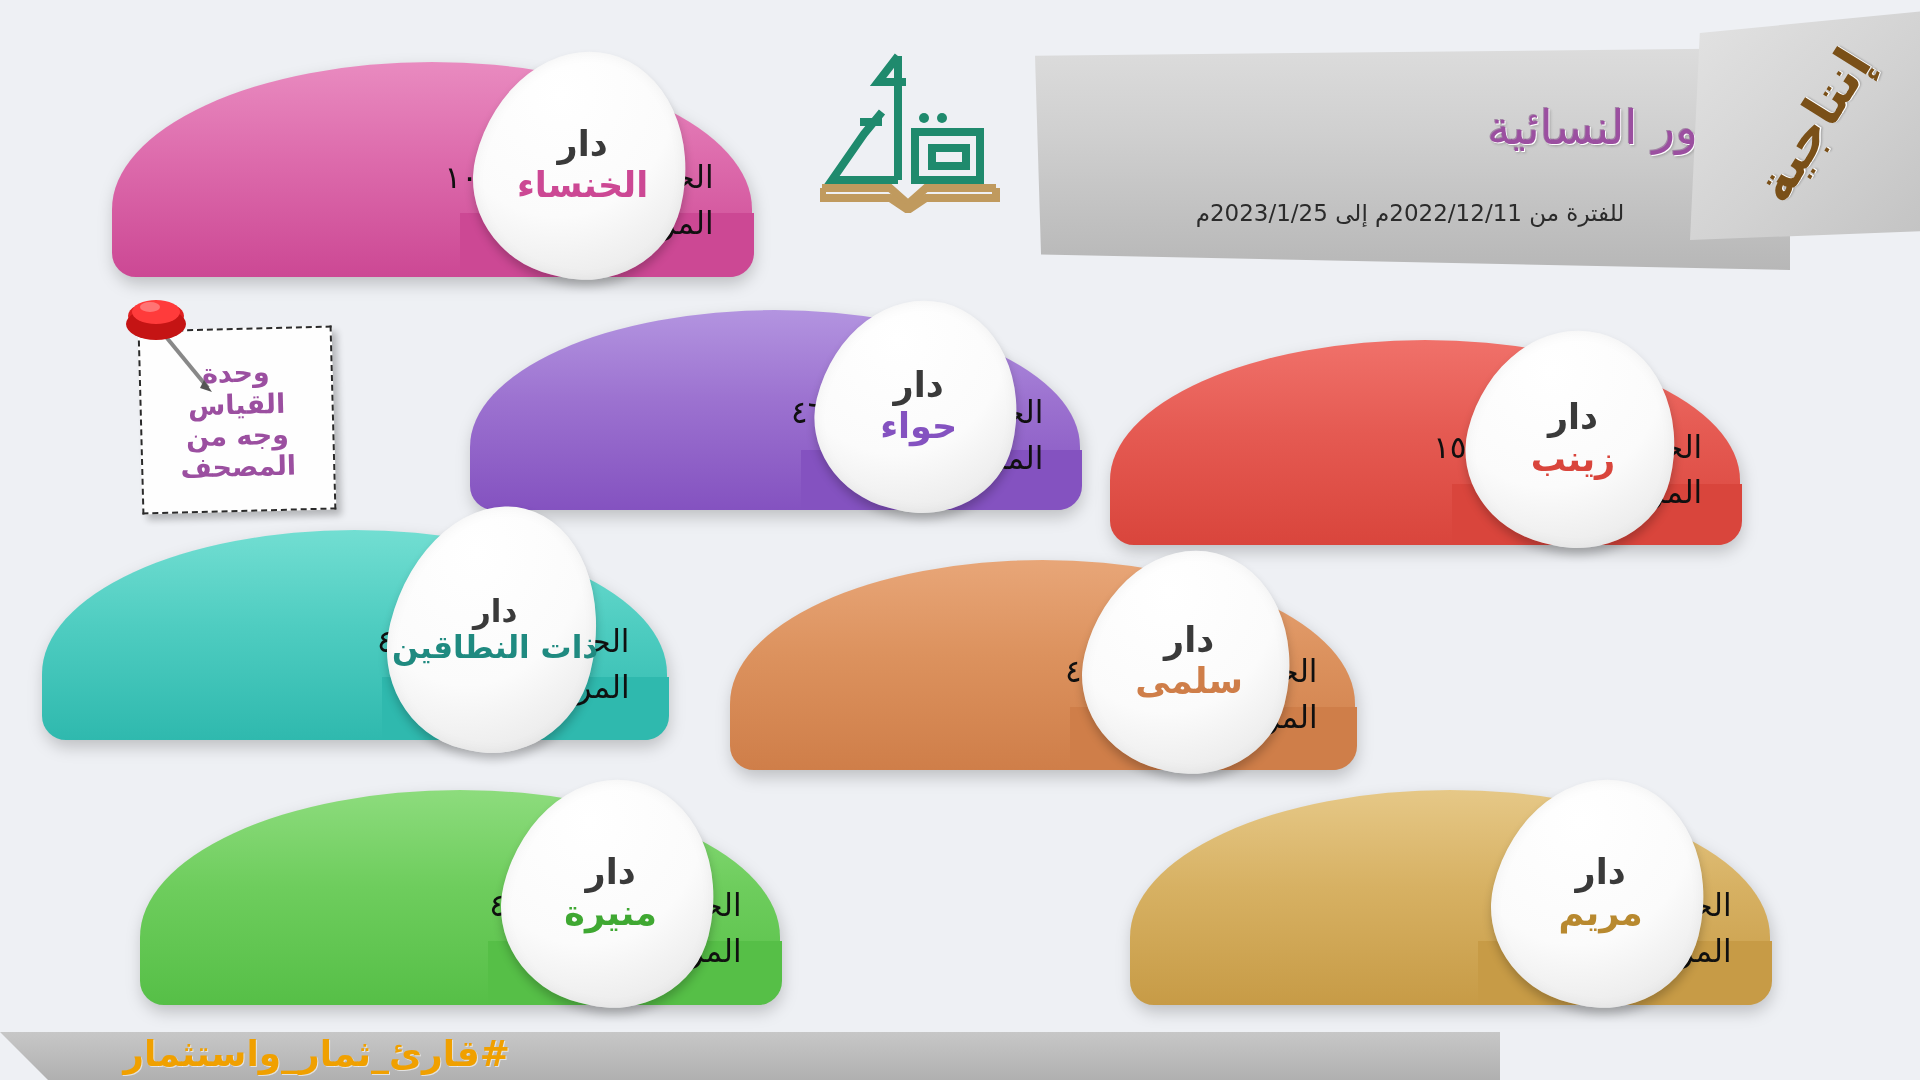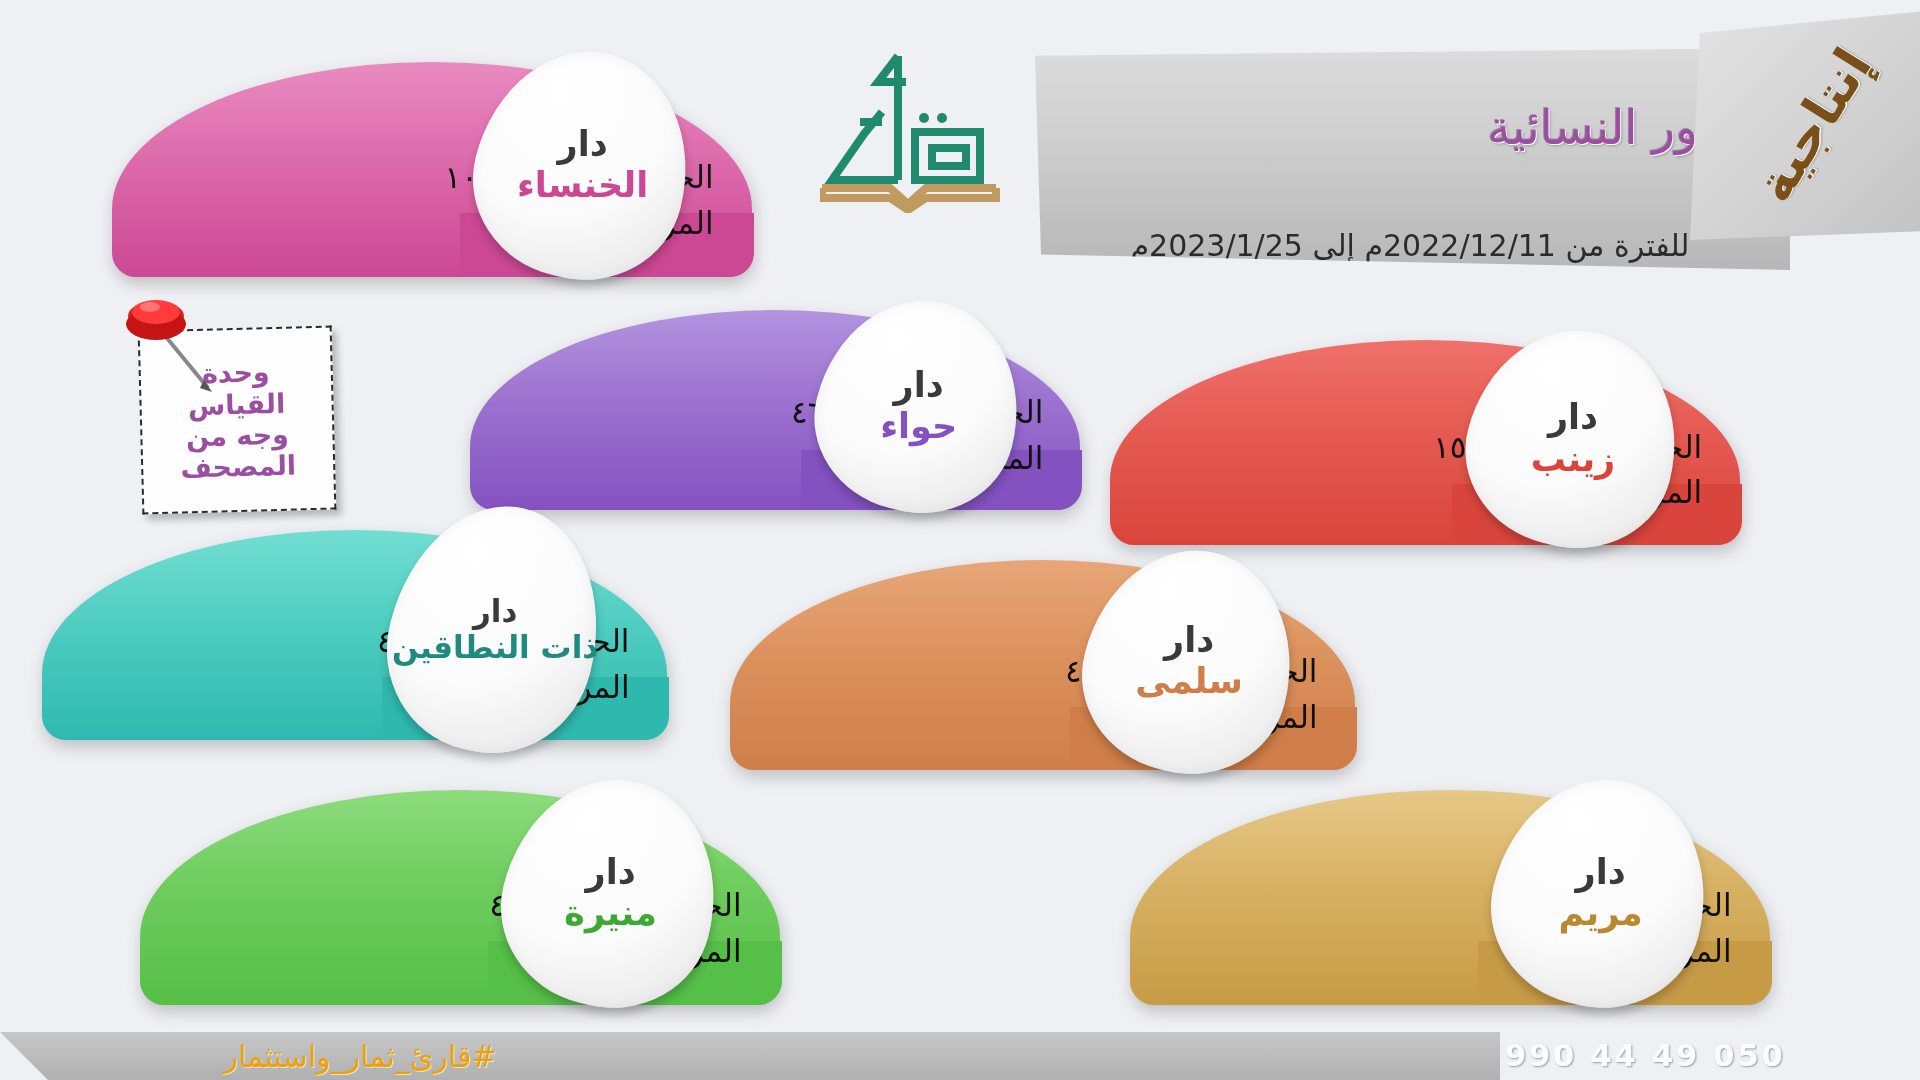--- a/index.html
+++ b/index.html
@@ -18,23 +18,22 @@
     box-shadow:0 3px 7px rgba(0,0,0,.18);
   }
   .banner-title{
     position:absolute; right:40px; top:56px; width:660px;
     text-align:right; font-size:47px; font-weight:normal; color:#9b4fa0;
     text-shadow:1px 1px 0 #fff, -1px -1px 0 rgba(120,60,125,.5), 2px 2px 3px rgba(0,0,0,.22);
     letter-spacing:0px; line-height:1;
   }
   .banner-sub{
     position:absolute; right:40px; top:152px; width:680px;
-    text-align:center; font-size:30px; color:#2b2b2b; font-weight:500;
+    text-align:center; font-size:23px; color:#2b2b2b; font-weight:500;
     direction:rtl;
-    margin-top:28px;
   }
   .corner-badge{
     position:absolute; left:1690px; top:10px; width:245px; height:230px;
     background:linear-gradient(135deg,#e3e3e3 0%,#d2d2d2 55%,#c2c2c2 100%);
     clip-path:polygon(4% 10%, 100% 0%, 100% 96%, 0% 100%);
     box-shadow:0 3px 6px rgba(0,0,0,.18);
   }
   .corner-badge span{
     position:absolute; left:50%; top:50%;
     transform:translate(-50%,-50%) rotate(-58deg);
@@ -95,21 +94,21 @@
   .pin{position:absolute;left:0px;top:-8px;width:110px;height:110px;}
 
   
   .footer-bar{
     position:absolute; left:0; bottom:0; width:1500px; height:48px;
     background:linear-gradient(180deg,#c7c7c7,#b0b0b0);
     clip-path:polygon(0 0, 100% 0, 100% 100%, 3.2% 100%);
   }
   .footer-hash{
     position:absolute; right:1410px; bottom:6px; width:300px; text-align:center;
-    color:#f0a000; font-size:30px; font-weight:normal; direction:rtl;
+    color:#f0a000; font-size:36px; font-weight:bold; direction:rtl;
     text-shadow:1px 1px 0 rgba(255,255,255,.6);
   }
   .footer-site{
     position:absolute; left:1010px; bottom:8px; width:300px; text-align:center;
     color:#fafafa; font-size:30px; font-weight:bold; letter-spacing:.5px;
     text-shadow:1px 1px 2px rgba(0,0,0,.35);
   }
   .footer-phone{
     position:absolute; left:1480px; bottom:7px; width:330px; text-align:center;
     color:#fcfcfc; font-size:31px; font-weight:bold; letter-spacing:2.5px;
@@ -268,15 +267,14 @@
     <div class="egg" style="left:57%;">
       <div class="egg-label">
         <span class="dar">دار</span>
         <span style="color:#b8892f;">مريم</span>
       </div>
     </div>
   </div>
 
   <div class="footer-bar"></div>
   <div class="footer-hash">#قارئ_ثمار_واستثمار</div>
-  <div class="footer-phone">050 49 44 990</div>
 
 </div>
 
 </body></html>

